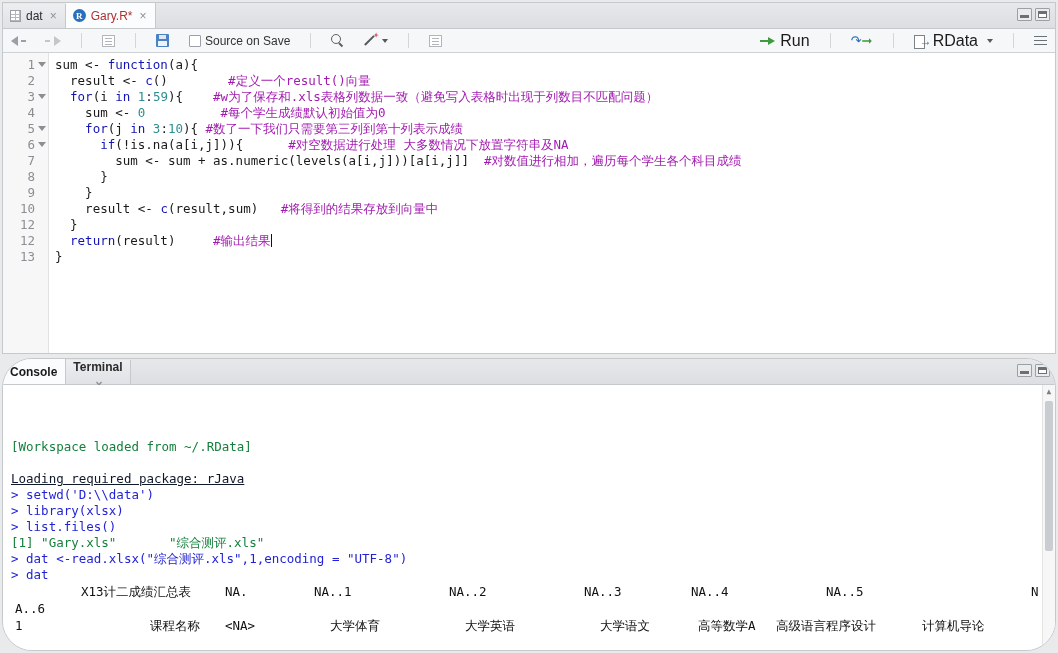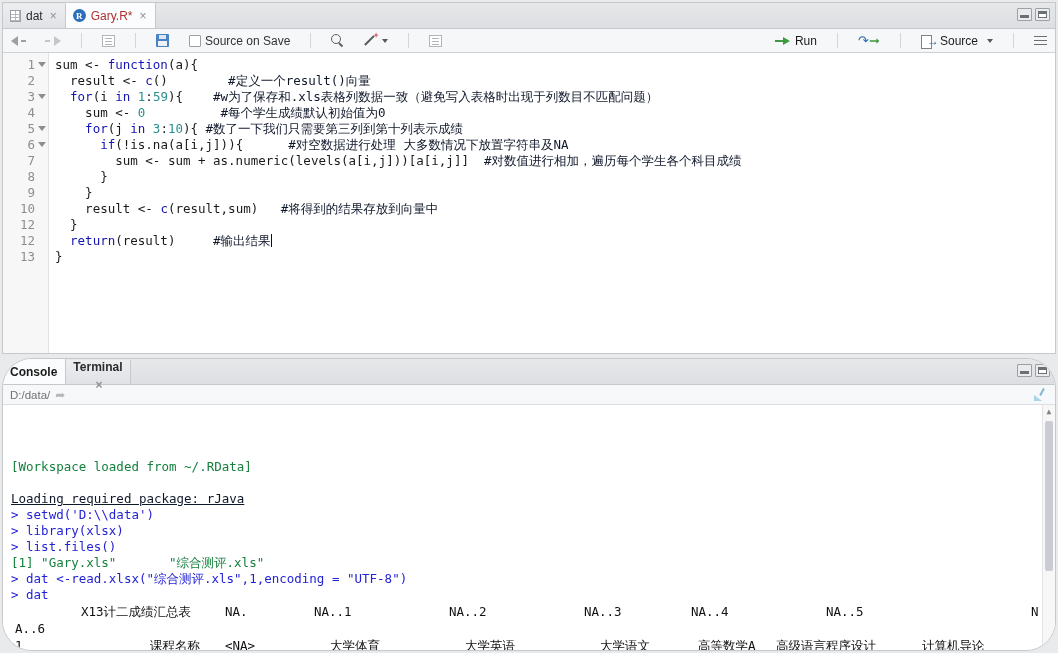--- a/index.html
+++ b/index.html
@@ -286,21 +286,21 @@
   .ico-outline {
     width: 13px; height: 12px;
     position: relative;
   }
   .ico-outline::before {
     content: ""; position: absolute;
     left: 0; right: 0; top: 1px;
     height: 1.6px; background: #6b7075;
     box-shadow: 0 4px 0 #6b7075, 0 8px 0 #6b7075;
   }
-  .run-lbl { color: #1b1b1b; font-size: 12px; }
+  .run-lbl { color: #1b1b1b; font-size: 16px; }
 
   
   .editor-body {
     flex: 1;
     background: #ffffff;
     display: flex;
     overflow: hidden;
     position: relative;
   }
   .gutter {
@@ -336,21 +336,21 @@
     font-size: 12.5px;
     line-height: 16px;
     white-space: pre;
     color: #1a1a1a;
     overflow: hidden;
   }
   .code .ln { height: 16px; }
   .kw   { color: #1414b4; }
   .num  { color: #2a8f8f; }
   .fn   { color: #1a1a1a; }
-  .cmt  { color: #0f172a; }
+  .cmt  { color: #a21caf; }
   .cursor-bar {
     display: inline-block;
     width: 1px; height: 13px;
     background: #111;
     vertical-align: -2px;
   }
 
   
   .statusbar {
     height: 20px;
@@ -536,21 +536,21 @@
         <span class="ico-run"></span>
         <span class="run-lbl">Run</span>
       </div>
       <div class="tb-sep"></div>
       <div class="tb-item">
         <span class="ico-rerun">↷<span class="b">➞</span></span>
       </div>
       <div class="tb-sep"></div>
       <div class="tb-item">
         <span class="ico-source"></span>
-        <span class="run-lbl">Source</span>
+        <span class="run-lbl">RData</span>
         <span class="caret-dn" style="margin-left:5px;"></span>
       </div>
       <div class="tb-sep"></div>
       <div class="tb-item">
         <span class="ico-outline"></span>
       </div>
     </div>
 
     <div class="editor-body">
       <div class="gutter" id="gutter">
@@ -583,26 +583,20 @@
         <span>Terminal</span>
         <span class="tab-close">×</span>
       </div>
       <div class="tabstrip-filler"></div>
       <div class="winbtns">
         <div class="winbtn min"></div>
         <div class="winbtn max"></div>
       </div>
     </div>
 
-    <div class="console-path">
-      <span>D:/data/</span>
-      <span class="ico-open">➦</span>
-      <span class="sb-spacer" style="flex:1"></span>
-      <span class="ico-broom"></span>
-    </div>
 
     <div class="console-body" id="console-body">
       <div class="vscroll">
         <div class="arrow up">▲</div>
         <div class="thumb" style="top:16px;height:150px;"></div>
         <div class="arrow dn">▼</div>
       </div>
     <div class="c-out">[Workspace loaded from ~/.RData]</div><div class="blank">&nbsp;</div><div class="c-red">Loading required package: rJava</div><div class="c-cmd">&gt; setwd('D:\\data')</div><div class="c-cmd">&gt; library(xlsx)</div><div class="c-cmd">&gt; list.files()</div><div class="c-out">[1] "Gary.xls"       "综合测评.xls"</div><div class="c-cmd">&gt; dat &lt;-read.xlsx("综合测评.xls",1,encoding = "UTF-8")</div><div class="c-cmd">&gt; dat</div><div class="df"><div class="df-row"><span class="df-cell" style="left: 70px;">X13计二成绩汇总表</span><span class="df-cell" style="left: 214px;">NA.</span><span class="df-cell" style="left: 303px;">NA..1</span><span class="df-cell" style="left: 438px;">NA..2</span><span class="df-cell" style="left: 573px;">NA..3</span><span class="df-cell" style="left: 680px;">NA..4</span><span class="df-cell" style="left: 815px;">NA..5</span><span class="df-cell" style="left: 1020px;">N</span></div><div class="df-row"><span class="df-cell" style="left: 4px;">A..6</span></div><div class="df-row"><span class="df-cell" style="left: 4px;">1</span><span class="df-cell" style="left: 139px;">课程名称</span><span class="df-cell" style="left: 214px;">&lt;NA&gt;</span><span class="df-cell" style="left: 319px;">大学体育</span><span class="df-cell" style="left: 454px;">大学英语</span><span class="df-cell" style="left: 589px;">大学语文</span><span class="df-cell" style="left: 687px;">高等数学A</span><span class="df-cell" style="left: 765px;">高级语言程序设计</span><span class="df-cell" style="left: 911px;">计算机导论</span></div></div></div>
   </div>
 </div>

